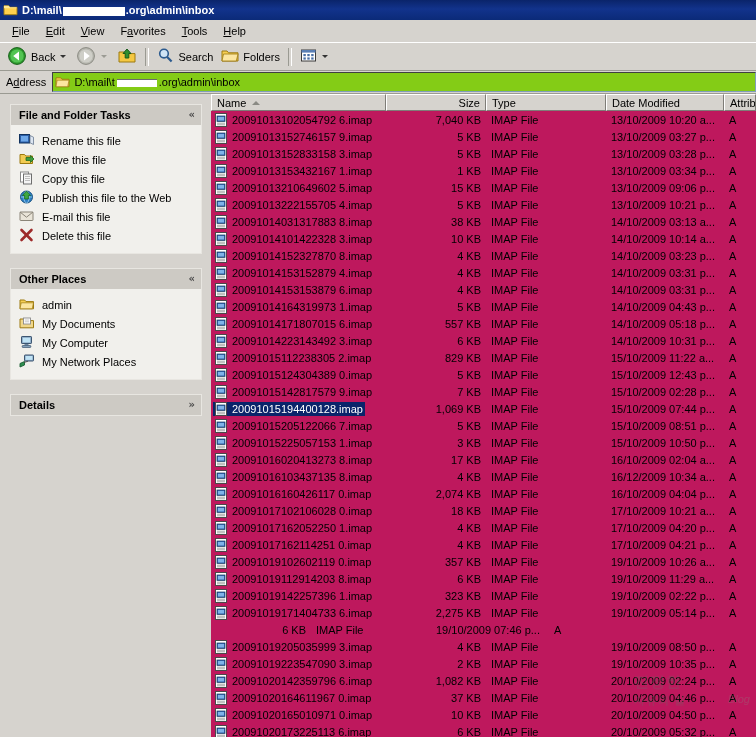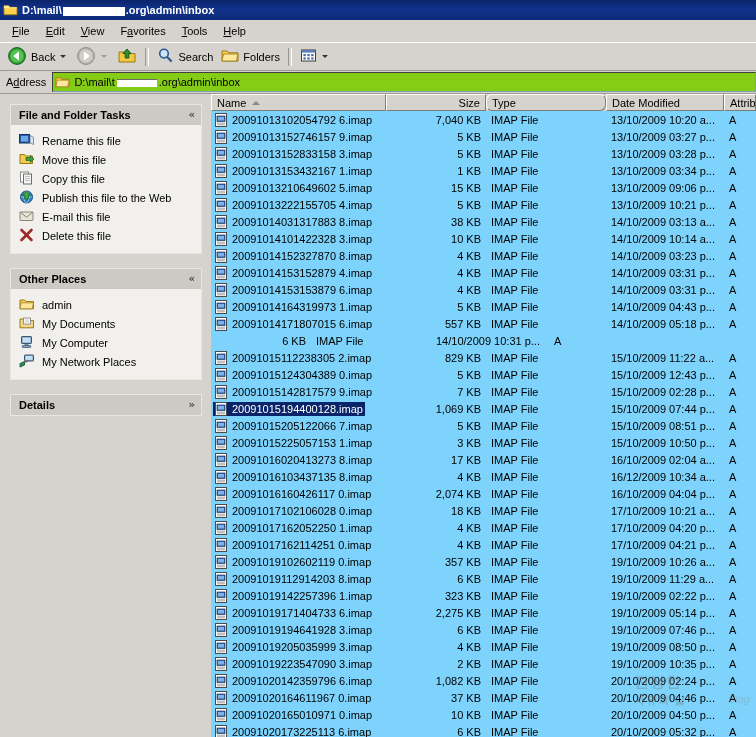--- a/index.html
+++ b/index.html
@@ -152,21 +152,21 @@
     height: 19px;
     font-size: 11px;
     cursor: default;
   }
   .task-row .tlabel { margin-left: 7px; white-space: nowrap; }
   .chev { font-size: 10px; color: #4a4a4a; line-height: 1; font-family: "DejaVu Sans", sans-serif; }
 
   
   .listpane {
     flex: 1 1 auto;
-    background: #7dd3fc;
+    background: #be185d;
     display: flex; flex-direction: column;
     min-width: 0;
     overflow: hidden;
     border-left: 1px solid #d6d3ce;
   }
   .header-row {
     display: flex;
     height: 17px;
     flex: 0 0 17px;
     background: #d6d3ce;
@@ -468,21 +468,21 @@
 
     <div class="listpane">
       <div class="header-row">
           <div class="hcell" style="width: 175px; flex: 0 0 175px;">
             <span>Name</span>
             <span class="sort-asc"></span>
           </div>
           <div class="hcell right" style="width: 100px; flex: 0 0 100px;">
             <span>Size</span>
           </div>
-          <div class="hcell" style="width: 120px; flex: 0 0 120px; border-radius: 6px;">
+          <div class="hcell" style="width: 120px; flex: 0 0 120px;">
             <span>Type</span>
           </div>
           <div class="hcell" style="width: 118px; flex: 0 0 118px;">
             <span>Date Modified</span>
           </div>
           <div class="hcell" style="width: 32px; flex: 1 1 auto;">
             <span>Attrib</span>
           </div>
         </div>
       <div class="rows">
@@ -740,20 +740,34 @@
                 </span>
                 <span class="fname">20091014171807015 6.imap</span>
               </span>
             </div>
             <div class="cell right" style="flex: 0 0 100px;">557 KB</div>
             <div class="cell" style="flex: 0 0 120px;">IMAP File</div>
             <div class="cell" style="flex: 0 0 118px;">14/10/2009 05:18 p...</div>
             <div class="cell" style="flex: 1 1 auto;">A</div>
           </div>
           <div class="row">
+            <div class="cell name" style="flex: 0 0 175px;">
+              <span class="namebox">
+                <span style="display: inline-flex;">
+                  <svg width="13" height="14" viewBox="0 0 13 14">
+                    <rect x="0.5" y="0.5" width="11" height="13" fill="#ffffff" stroke="#4a4a4a" stroke-width="1"></rect>
+                    <rect x="2" y="3" width="8" height="5.4" fill="#2B5FA8" stroke="#16365e" stroke-width="0.7"></rect>
+                    <rect x="2.9" y="3.9" width="6.2" height="3.6" fill="#7FB3E8"></rect>
+                    <line x1="2" y1="10.2" x2="10" y2="10.2" stroke="#8a8a8a" stroke-width="0.8"></line>
+                    <line x1="2" y1="11.8" x2="10" y2="11.8" stroke="#8a8a8a" stroke-width="0.8"></line>
+                  </svg>
+                </span>
+                <span class="fname">20091014223143492 3.imap</span>
+              </span>
+            </div>
             <div class="cell right" style="flex: 0 0 100px;">6 KB</div>
             <div class="cell" style="flex: 0 0 120px;">IMAP File</div>
             <div class="cell" style="flex: 0 0 118px;">14/10/2009 10:31 p...</div>
             <div class="cell" style="flex: 1 1 auto;">A</div>
           </div>
           <div class="row">
             <div class="cell name" style="flex: 0 0 175px;">
               <span class="namebox">
                 <span style="display: inline-flex;">
                   <svg width="13" height="14" viewBox="0 0 13 14">
@@ -1066,34 +1080,20 @@
                 </span>
                 <span class="fname">20091019171404733 6.imap</span>
               </span>
             </div>
             <div class="cell right" style="flex: 0 0 100px;">2,275 KB</div>
             <div class="cell" style="flex: 0 0 120px;">IMAP File</div>
             <div class="cell" style="flex: 0 0 118px;">19/10/2009 05:14 p...</div>
             <div class="cell" style="flex: 1 1 auto;">A</div>
           </div>
           <div class="row">
-            <div class="cell name" style="flex: 0 0 175px;">
-              <span class="namebox">
-                <span style="display: inline-flex;">
-                  <svg width="13" height="14" viewBox="0 0 13 14">
-                    <rect x="0.5" y="0.5" width="11" height="13" fill="#ffffff" stroke="#4a4a4a" stroke-width="1"></rect>
-                    <rect x="2" y="3" width="8" height="5.4" fill="#2B5FA8" stroke="#16365e" stroke-width="0.7"></rect>
-                    <rect x="2.9" y="3.9" width="6.2" height="3.6" fill="#7FB3E8"></rect>
-                    <line x1="2" y1="10.2" x2="10" y2="10.2" stroke="#8a8a8a" stroke-width="0.8"></line>
-                    <line x1="2" y1="11.8" x2="10" y2="11.8" stroke="#8a8a8a" stroke-width="0.8"></line>
-                  </svg>
-                </span>
-                <span class="fname">20091019194641928 3.imap</span>
-              </span>
-            </div>
             <div class="cell right" style="flex: 0 0 100px;">6 KB</div>
             <div class="cell" style="flex: 0 0 120px;">IMAP File</div>
             <div class="cell" style="flex: 0 0 118px;">19/10/2009 07:46 p...</div>
             <div class="cell" style="flex: 1 1 auto;">A</div>
           </div>
           <div class="row">
             <div class="cell name" style="flex: 0 0 175px;">
               <span class="namebox">
                 <span style="display: inline-flex;">
                   <svg width="13" height="14" viewBox="0 0 13 14">

